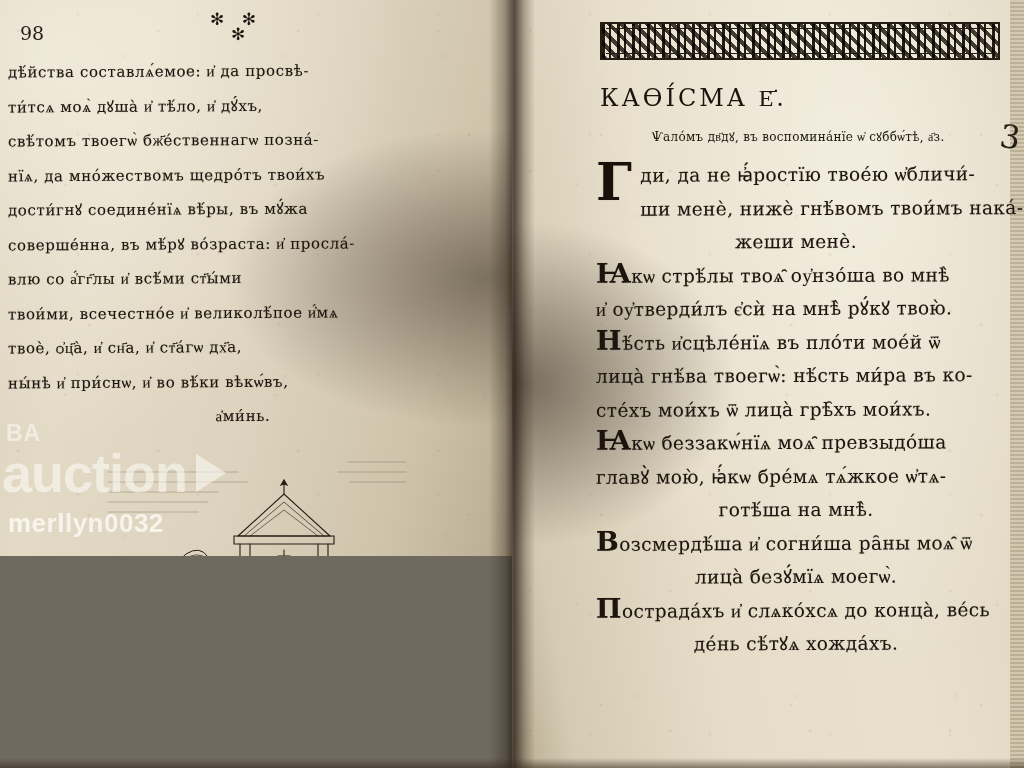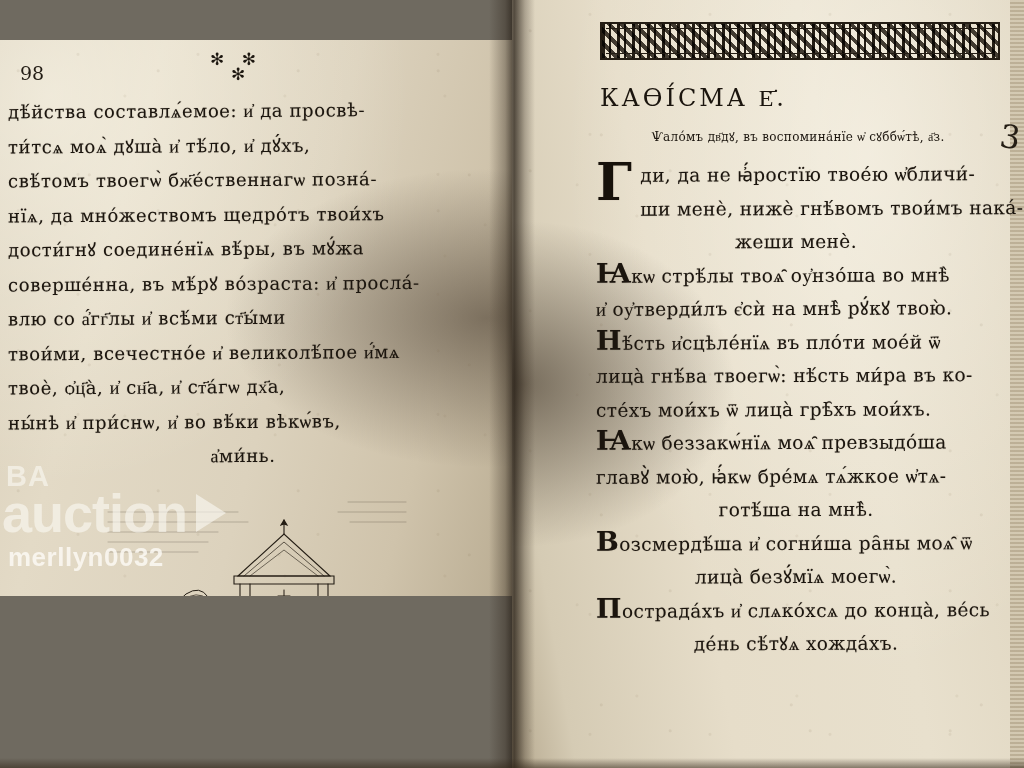--- a/index.html
+++ b/index.html
@@ -34,21 +34,20 @@
     overflow: hidden;
   }
 
   .leaf-left {
     width: 512px;
     height: 556px;
     background:
       radial-gradient(ellipse at 95% 50%, rgba(60,48,36,0.55) 0%, rgba(60,48,36,0.0) 38%),
       radial-gradient(ellipse at 10% 10%, rgba(255,252,240,0.55) 0%, rgba(255,252,240,0) 55%),
       linear-gradient(105deg, #d9cfba 0%, #e3dac6 25%, #dcd2bd 55%, #cfc3ab 80%, #b9ac92 100%);
-    margin-top: 40px;
   }
 
   .leaf-right {
     width: 512px;
     height: 768px;
     background:
       radial-gradient(ellipse at 2% 50%, rgba(55,44,32,0.6) 0%, rgba(55,44,32,0) 30%),
       radial-gradient(ellipse at 70% 20%, rgba(255,252,243,0.5) 0%, rgba(255,252,243,0) 60%),
       linear-gradient(80deg, #b5a88e 0%, #d5cbb4 10%, #e6ddc9 35%, #e8e0cd 65%, #ddd3bd 100%);
   }
@@ -120,21 +119,21 @@
   }
   .asterisk-ornament .row2 { margin-left: 10px; }
 
   .left-text {
     position: absolute;
     left: 8px;
     top: 54px;
     width: 470px;
     color: #1b150e;
     font-family: "DejaVu Serif", serif;
-    font-size: 18px;
+    font-size: 15px;
     line-height: 34.5px;
     letter-spacing: .6px;
     text-align: justify;
     text-shadow: 0 0 1px rgba(40,28,16,.35);
   }
   .left-text .ln { display: block; white-space: nowrap; transform: rotate(-0.35deg); }
   .left-text .ln.center { text-align: center; }
 
   
   .engraving {
@@ -243,21 +242,21 @@
     bottom: 6px;
     width: 330px;
     height: 140px;
     pointer-events: none;
     color: rgba(250,248,242,0.62);
     font-family: "Liberation Sans", sans-serif;
   }
   .wm-ba {
     position: absolute;
     left: 6px; top: 10px;
-    font-size: 29px;
+    font-size: 23px;
     font-weight: 700;
     letter-spacing: 1px;
   }
   .wm-auction {
     position: absolute;
     left: 2px; top: 36px;
     font-size: 54px;
     font-weight: 700;
     letter-spacing: -1px;
     line-height: 54px;
@@ -265,21 +264,21 @@
   .wm-tri {
     position: absolute;
     left: 196px; top: 44px;
     width: 0; height: 0;
     border-left: 30px solid rgba(250,248,242,0.62);
     border-top: 19px solid transparent;
     border-bottom: 19px solid transparent;
   }
   .wm-user {
     position: absolute;
-    left: 8px; top: 92px;
+    left: 8px; top: 98px;
     font-size: 26px;
     font-weight: 700;
     color: rgba(252,250,245,0.82);
     letter-spacing: .5px;
   }
 </style>
 </head>
 <body>
 
 <div id="page">

